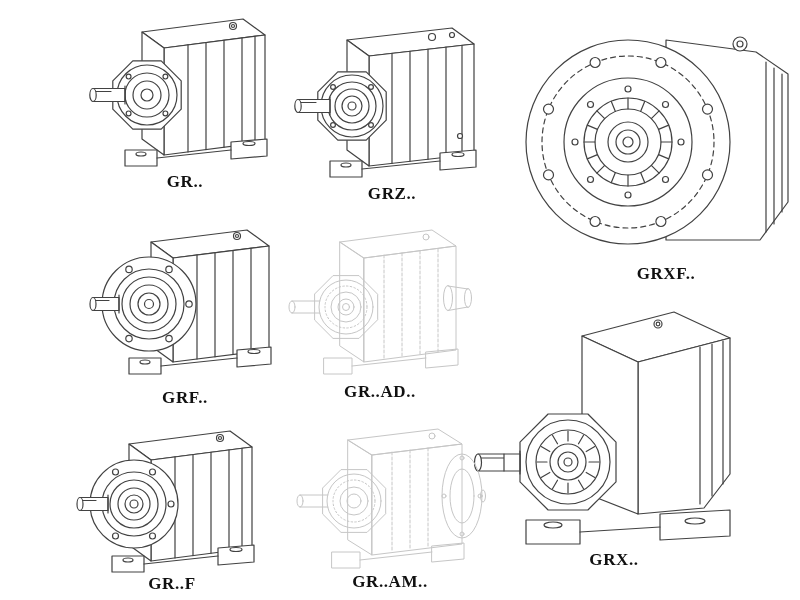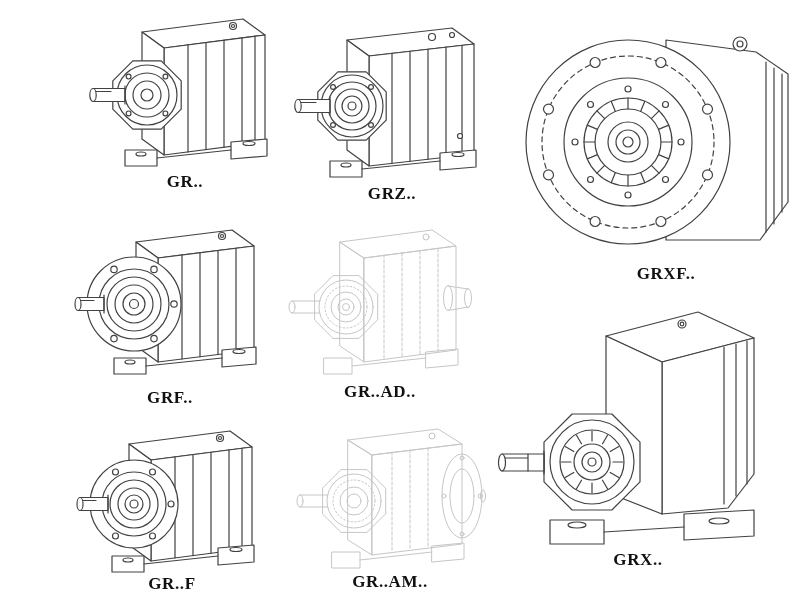--- a/index.html
+++ b/index.html
@@ -10,23 +10,23 @@
   }
   .fig{position:absolute;margin:0;display:flex;flex-direction:column;align-items:center}
   .fig svg{display:block}
   .fig figcaption{
     font-weight:bold;font-size:17px;letter-spacing:.6px;color:#111;
     margin-top:0;text-align:center;white-space:nowrap;
   }
   #fig-gr  {left:85px; top:2px}
   #fig-grz {left:292px;top:14px}
   #fig-grxf{left:516px;top:6px}
-  #fig-grf {left:70px; top:208px}
+  #fig-grf {left:85px; top:208px}
   #fig-grad{left:280px;top:212px}
-  #fig-grx {left:488px;top:306px}
+  #fig-grx {left:464px;top:306px}
   #fig-grff{left:72px; top:416px}
   #fig-gram{left:290px;top:414px}
   .ink{fill:#ffffff;stroke:#424242;stroke-width:1.2;stroke-linejoin:round;stroke-linecap:round}
   .ghostg{fill:none;stroke:#c6c6c6;stroke-width:1;stroke-linejoin:round;stroke-linecap:round}
   .nf{fill:none}
 </style>
 </head>
 <body>
 
 <figure class="fig" id="fig-gr">

